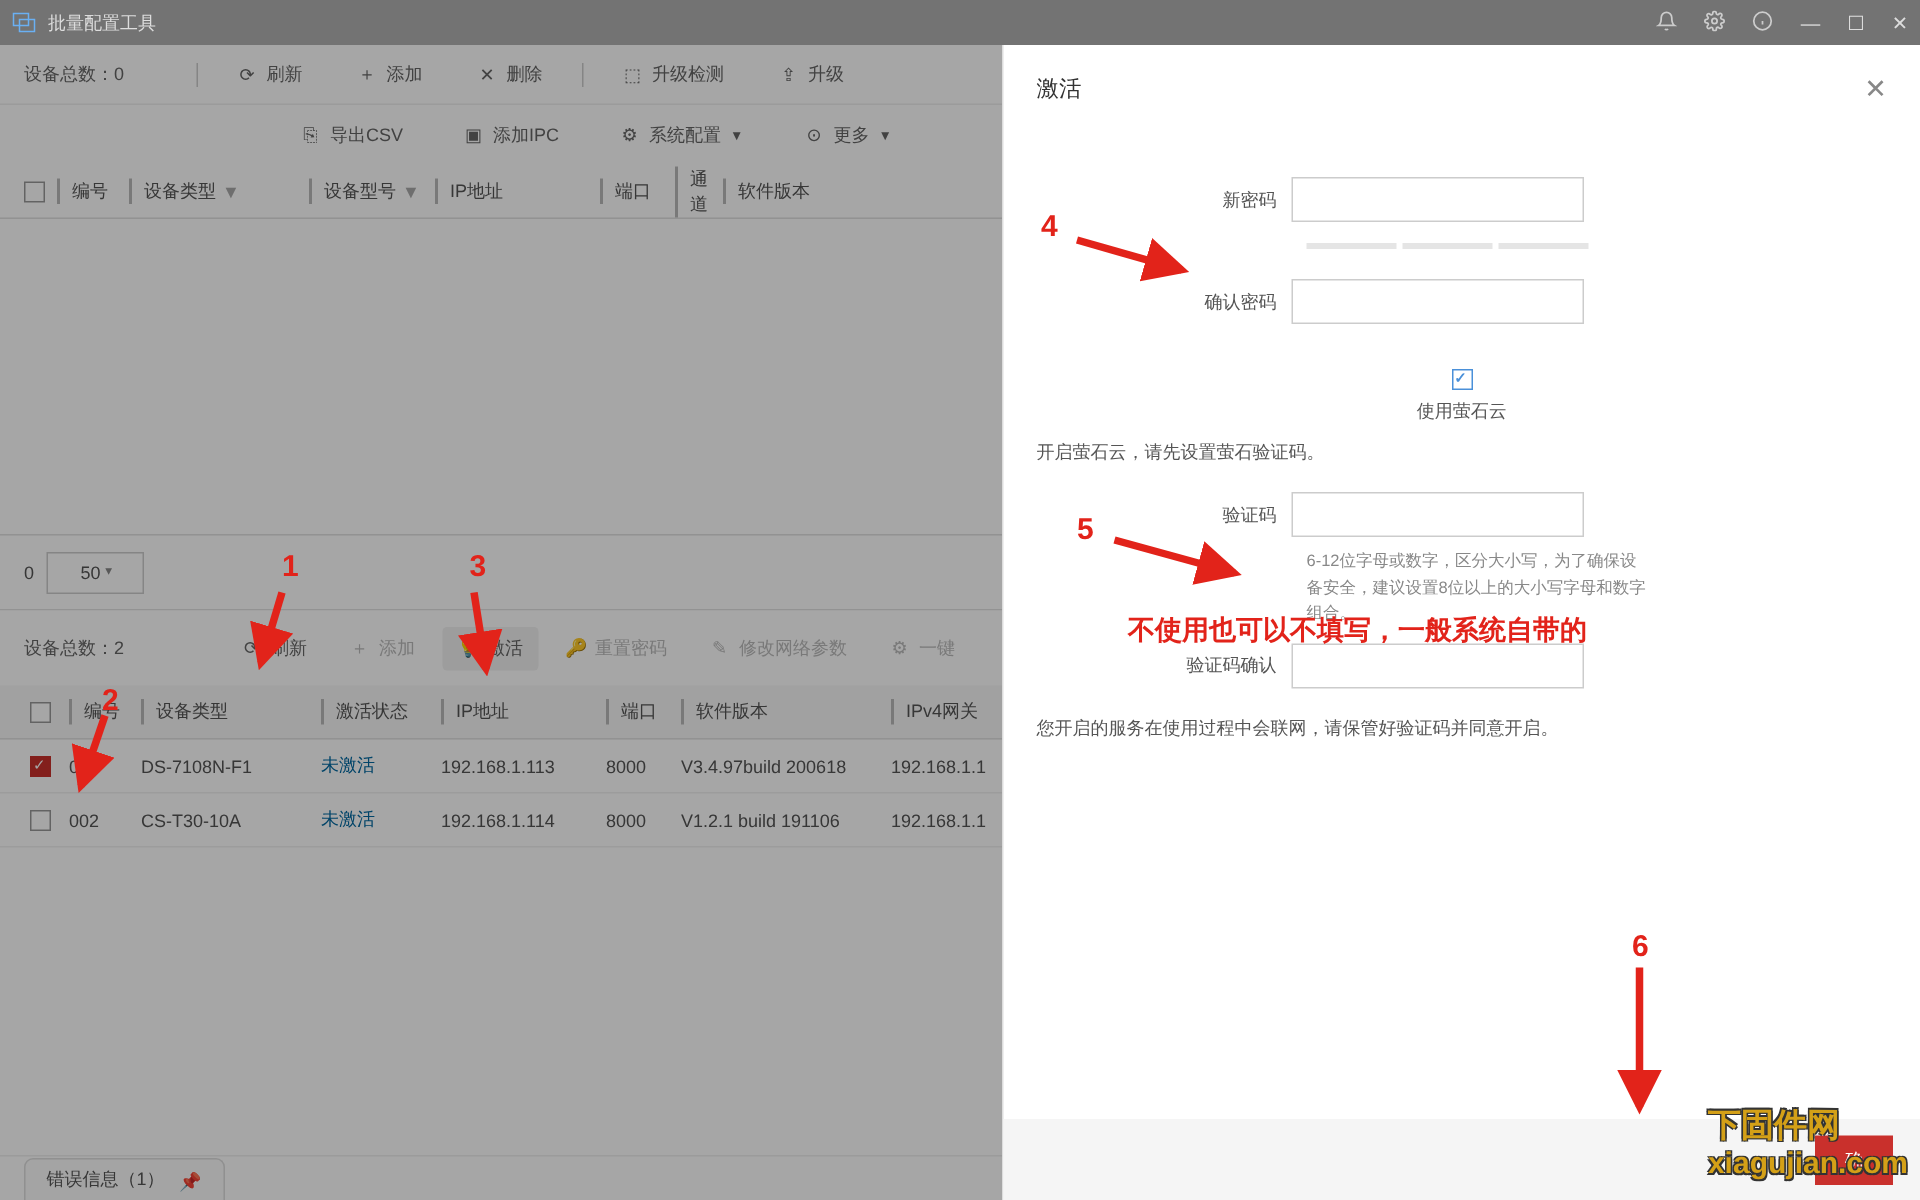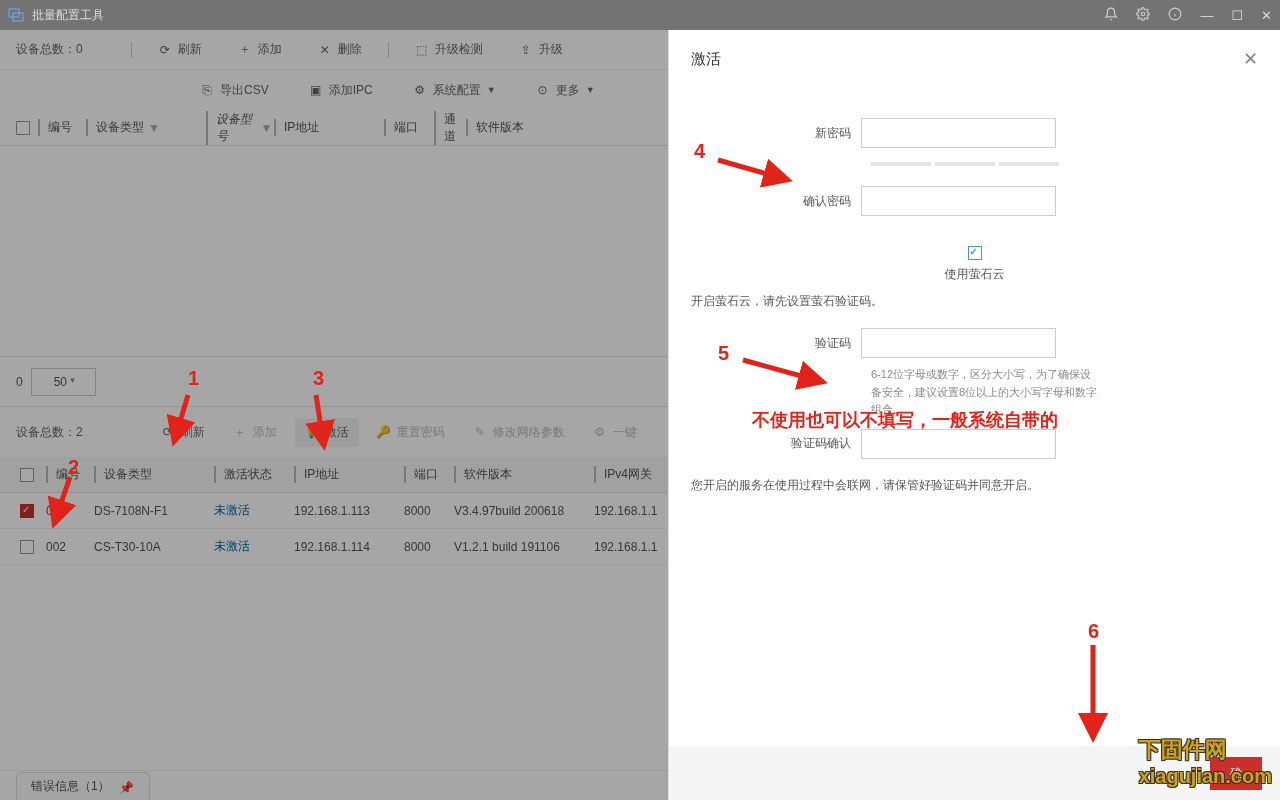--- a/index.html
+++ b/index.html
@@ -41,21 +41,21 @@
 .toolbar3 .tb-item.active { background: #f2f2f2; }
 
 .thead2 { height: 36px; display: flex; align-items: center; padding: 0 8px; font-size: 12px; color: #555; background: #f7f7f7; border-bottom: 1px solid #e0e0e0; }
 .thead2 .th { border-left: 2px solid #bbb; padding-left: 8px; }
 
 .row { height: 36px; display: flex; align-items: center; padding: 0 8px; font-size: 12px; color: #555; border-bottom: 1px solid #f0f0f0; }
 
 .col-cb { width: 38px; display: flex; align-items: center; justify-content: center; }
 .col-id { width: 48px; }
 .col-type { width: 120px; }
-.col-model { width: 68px; font-style: italic; }
+.col-model { width: 84px; }
 .col-ip { width: 110px; }
 .col-port { width: 50px; }
 .col-chan { width: 32px; }
 .col-soft { width: 140px; }
 .col-gateway { width: 80px; }
 .col-status { width: 80px; }
 .filter-icon { color: #aaa; width: 16px; }
 
 .red-text { color: #0369a1; }
 .checkbox { width: 14px; height: 14px; border: 1px solid #999; display: inline-block; background: #fff; }

